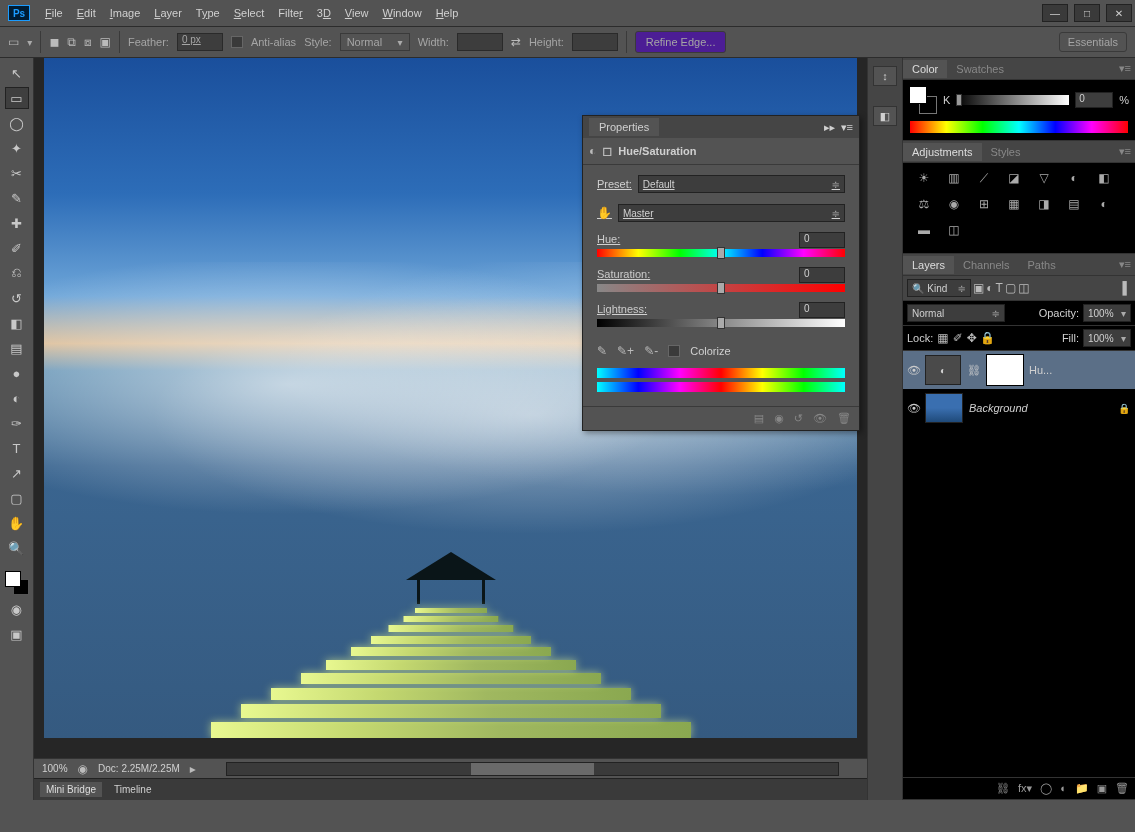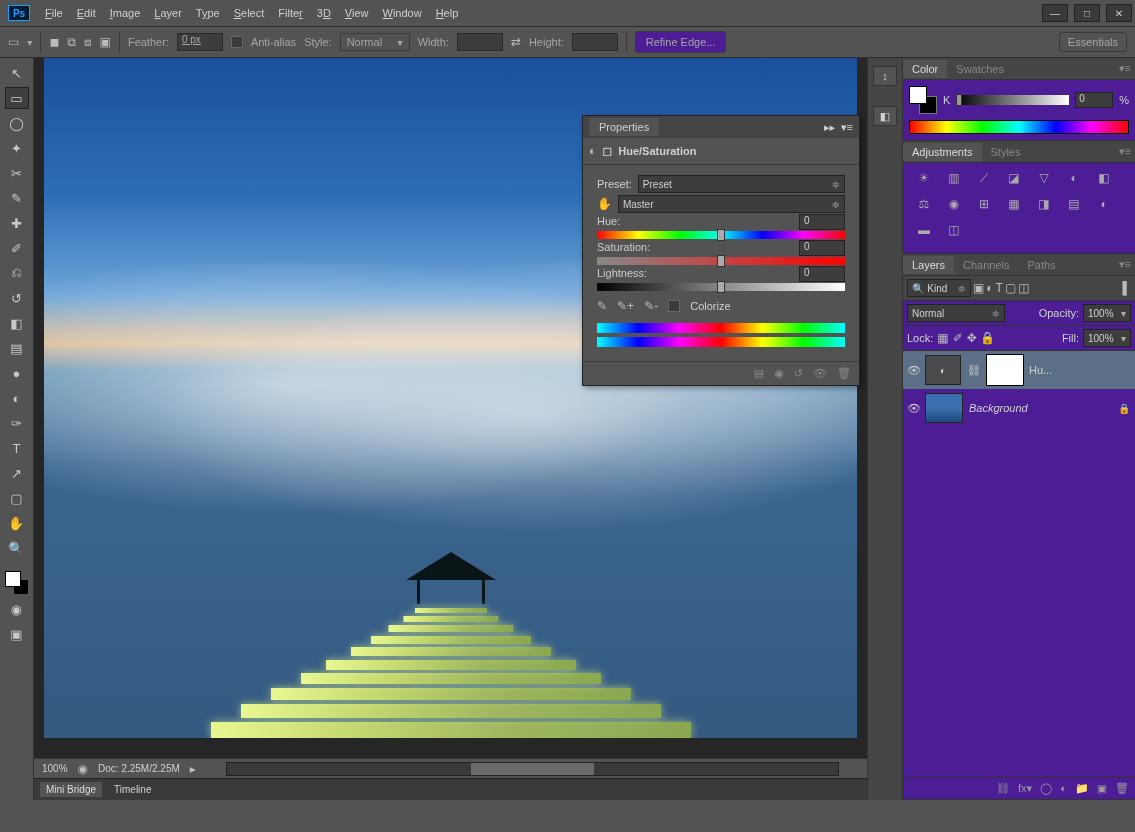--- a/index.html
+++ b/index.html
@@ -33,21 +33,21 @@
 .hut-body { width:68px;height:24px;margin:0 auto;border-left:3px solid #0a1518;border-right:3px solid #0a1518; }
 .dock { position:absolute; bottom:0; left:50%; transform:translateX(-50%); width:500px; height:190px; overflow:hidden;}
 .plank{position:absolute;left:50%;transform:translateX(-50%);background:linear-gradient(90deg,#e8f890 0%,#c4d870 30%,#a0b860 60%,#8aa850 100%);box-shadow:0 0 8px rgba(230,248,144,.6);}
 .status { height:20px; background:#535353; border-top:1px solid #333; display:flex; align-items:center; padding:0 8px; font-size:10px; gap:10px; }
 .hscroll{flex:1;height:14px;background:#3a3a3a;border:1px solid #222;position:relative;margin:0 20px;}
 .hscroll .thumb{position:absolute;left:40%;width:20%;height:100%;background:#6a6a6a;}
 .bottom-tabs { height:22px; background:#3a3a3a; display:flex; align-items:center; padding:0 6px; font-size:10px; gap:12px; border-top:1px solid #222; }
 .bottom-tabs span:first-child{background:#535353;padding:2px 6px;color:#ddd;}
 .collapsed-col { width:36px; background:#454545; border-left:1px solid #333;border-right:1px solid #333; display:flex; flex-direction:column; align-items:center; padding-top:8px; gap:20px; }
 .collapsed-col .cicon { width:24px; height:20px; background:#535353; border:1px solid #333; font-size:11px;display:flex;align-items:center;justify-content:center; }
-.panels-col { width:232px; background:#4c1d95; display:flex; flex-direction:column; }
+.panels-col { width:232px; background:#000000; display:flex; flex-direction:column; }
 .panel { border-bottom:1px solid #333; }
 .panel-tabs { height:22px; background:#454545; display:flex; align-items:center; font-size:11px; border-bottom:1px solid #333; }
 .panel-tabs span { padding:3px 9px; color:#888; }
 .panel-tabs span.active { background:#535353; color:#ddd; }
 .panel-body { padding:6px; }
 .color-picker { display:flex; align-items:center; gap:6px; }
 .fg-bg { width:28px; height:28px; position:relative; }
 .fg-sw { position:absolute; width:18px; height:18px; background:#fff; border:1px solid #000; }
 .bg-sw { position:absolute; width:18px; height:18px; background:#000; border:1px solid #777; right:0; bottom:0; }
 .slider { flex:1; height:10px; background:linear-gradient(90deg,#000,#fff); position:relative; }
@@ -69,21 +69,21 @@
 .layer-item .mask { width:36px; height:30px; background:#fff; border:2px solid #fff; outline:1px solid #000; }
 .layer-item .adjthumb{width:36px;height:30px;background:#4a4a4a;border:1px solid #222;display:flex;align-items:center;justify-content:center;font-size:10px;}
 .layer-item .name { flex:1; overflow:hidden; white-space:nowrap; }
 .layer-item .lock { font-size:10px; color:#aaa; }
 .layers-footer { display:flex; justify-content:flex-end; gap:8px; padding:4px 6px; border-top:1px solid #333; font-size:11px; color:#999; margin-top:auto;}
 .properties-panel { position:absolute; left:582px; top:115px; width:278px; background:#535353; border:1px solid #222; box-shadow:2px 2px 6px rgba(0,0,0,.4);}
 .prop-header { height:22px; background:#454545; display:flex; align-items:center; font-size:11px; padding:0 6px; }
 .prop-header span:first-child { background:#535353; padding:3px 10px; }
 .prop-sub { padding:6px; display:flex; align-items:center; gap:6px; font-weight:bold; border-bottom:1px solid #3a3a3a; }
 .prop-body { padding:10px 14px; }
-.prop-row { margin-bottom:2px; }
+.prop-row { margin-bottom:11px;text-decoration:underline; }
 .prop-lbl { font-size:11px; color:#ccc; margin-bottom:3px; display:block;}
 .hue-slider { height:8px; background:linear-gradient(90deg,red,yellow,lime,cyan,blue,magenta,red); position:relative; }
 .sat-slider { height:8px; background:linear-gradient(90deg,#888,red); position:relative; }
 .lig-slider { height:8px; background:linear-gradient(90deg,#000,#888,#fff); position:relative; }
 .slider-handle { position:absolute; left:50%; top:-2px; width:8px; height:12px; background:#aaa; border:1px solid #333; transform:translateX(-50%);}
 .prop-val { float:right; width:46px; height:16px; background:#3d3d3d; border:1px solid #222; font-size:10px; padding:0 4px; margin-top:-16px;}
 .colorize-row { display:flex; align-items:center; gap:10px; padding:6px 0; }
 .rainbow-bar { height:10px; background:linear-gradient(90deg,cyan,blue,magenta,red,yellow,lime,cyan); margin:4px 0; }
 .prop-footer { height:24px; border-top:1px solid #3a3a3a; display:flex; justify-content:flex-end; align-items:center; gap:10px; padding:0 8px; color:#888; font-size:11px;}
 .essentials-btn { margin-left:auto; background:#535353; border:1px solid #3a3a3a; padding:3px 8px; border-radius:3px; }
@@ -349,21 +349,21 @@
   </div>
   <div class="prop-sub">
     <span class="ico">◐</span>
     <span class="ico">◻</span>
     <span>Hue/Saturation</span>
   </div>
   <div class="prop-body">
     <div class="prop-row" style="display:flex;align-items:center;gap:6px">
       <span>Preset:</span>
       <div class="lyr-select" style="flex:1">
-          <span>Preset</span>
+          <span>Default</span>
           <span class="dd-arrow">≑</span>
         </div>
     </div>
     <div class="prop-row" style="display:flex;align-items:center;gap:6px">
       <span class="ico">✋</span>
       <div class="lyr-select" style="flex:1">
           <span>Master</span>
           <span class="dd-arrow">≑</span>
         </div>
     </div>

